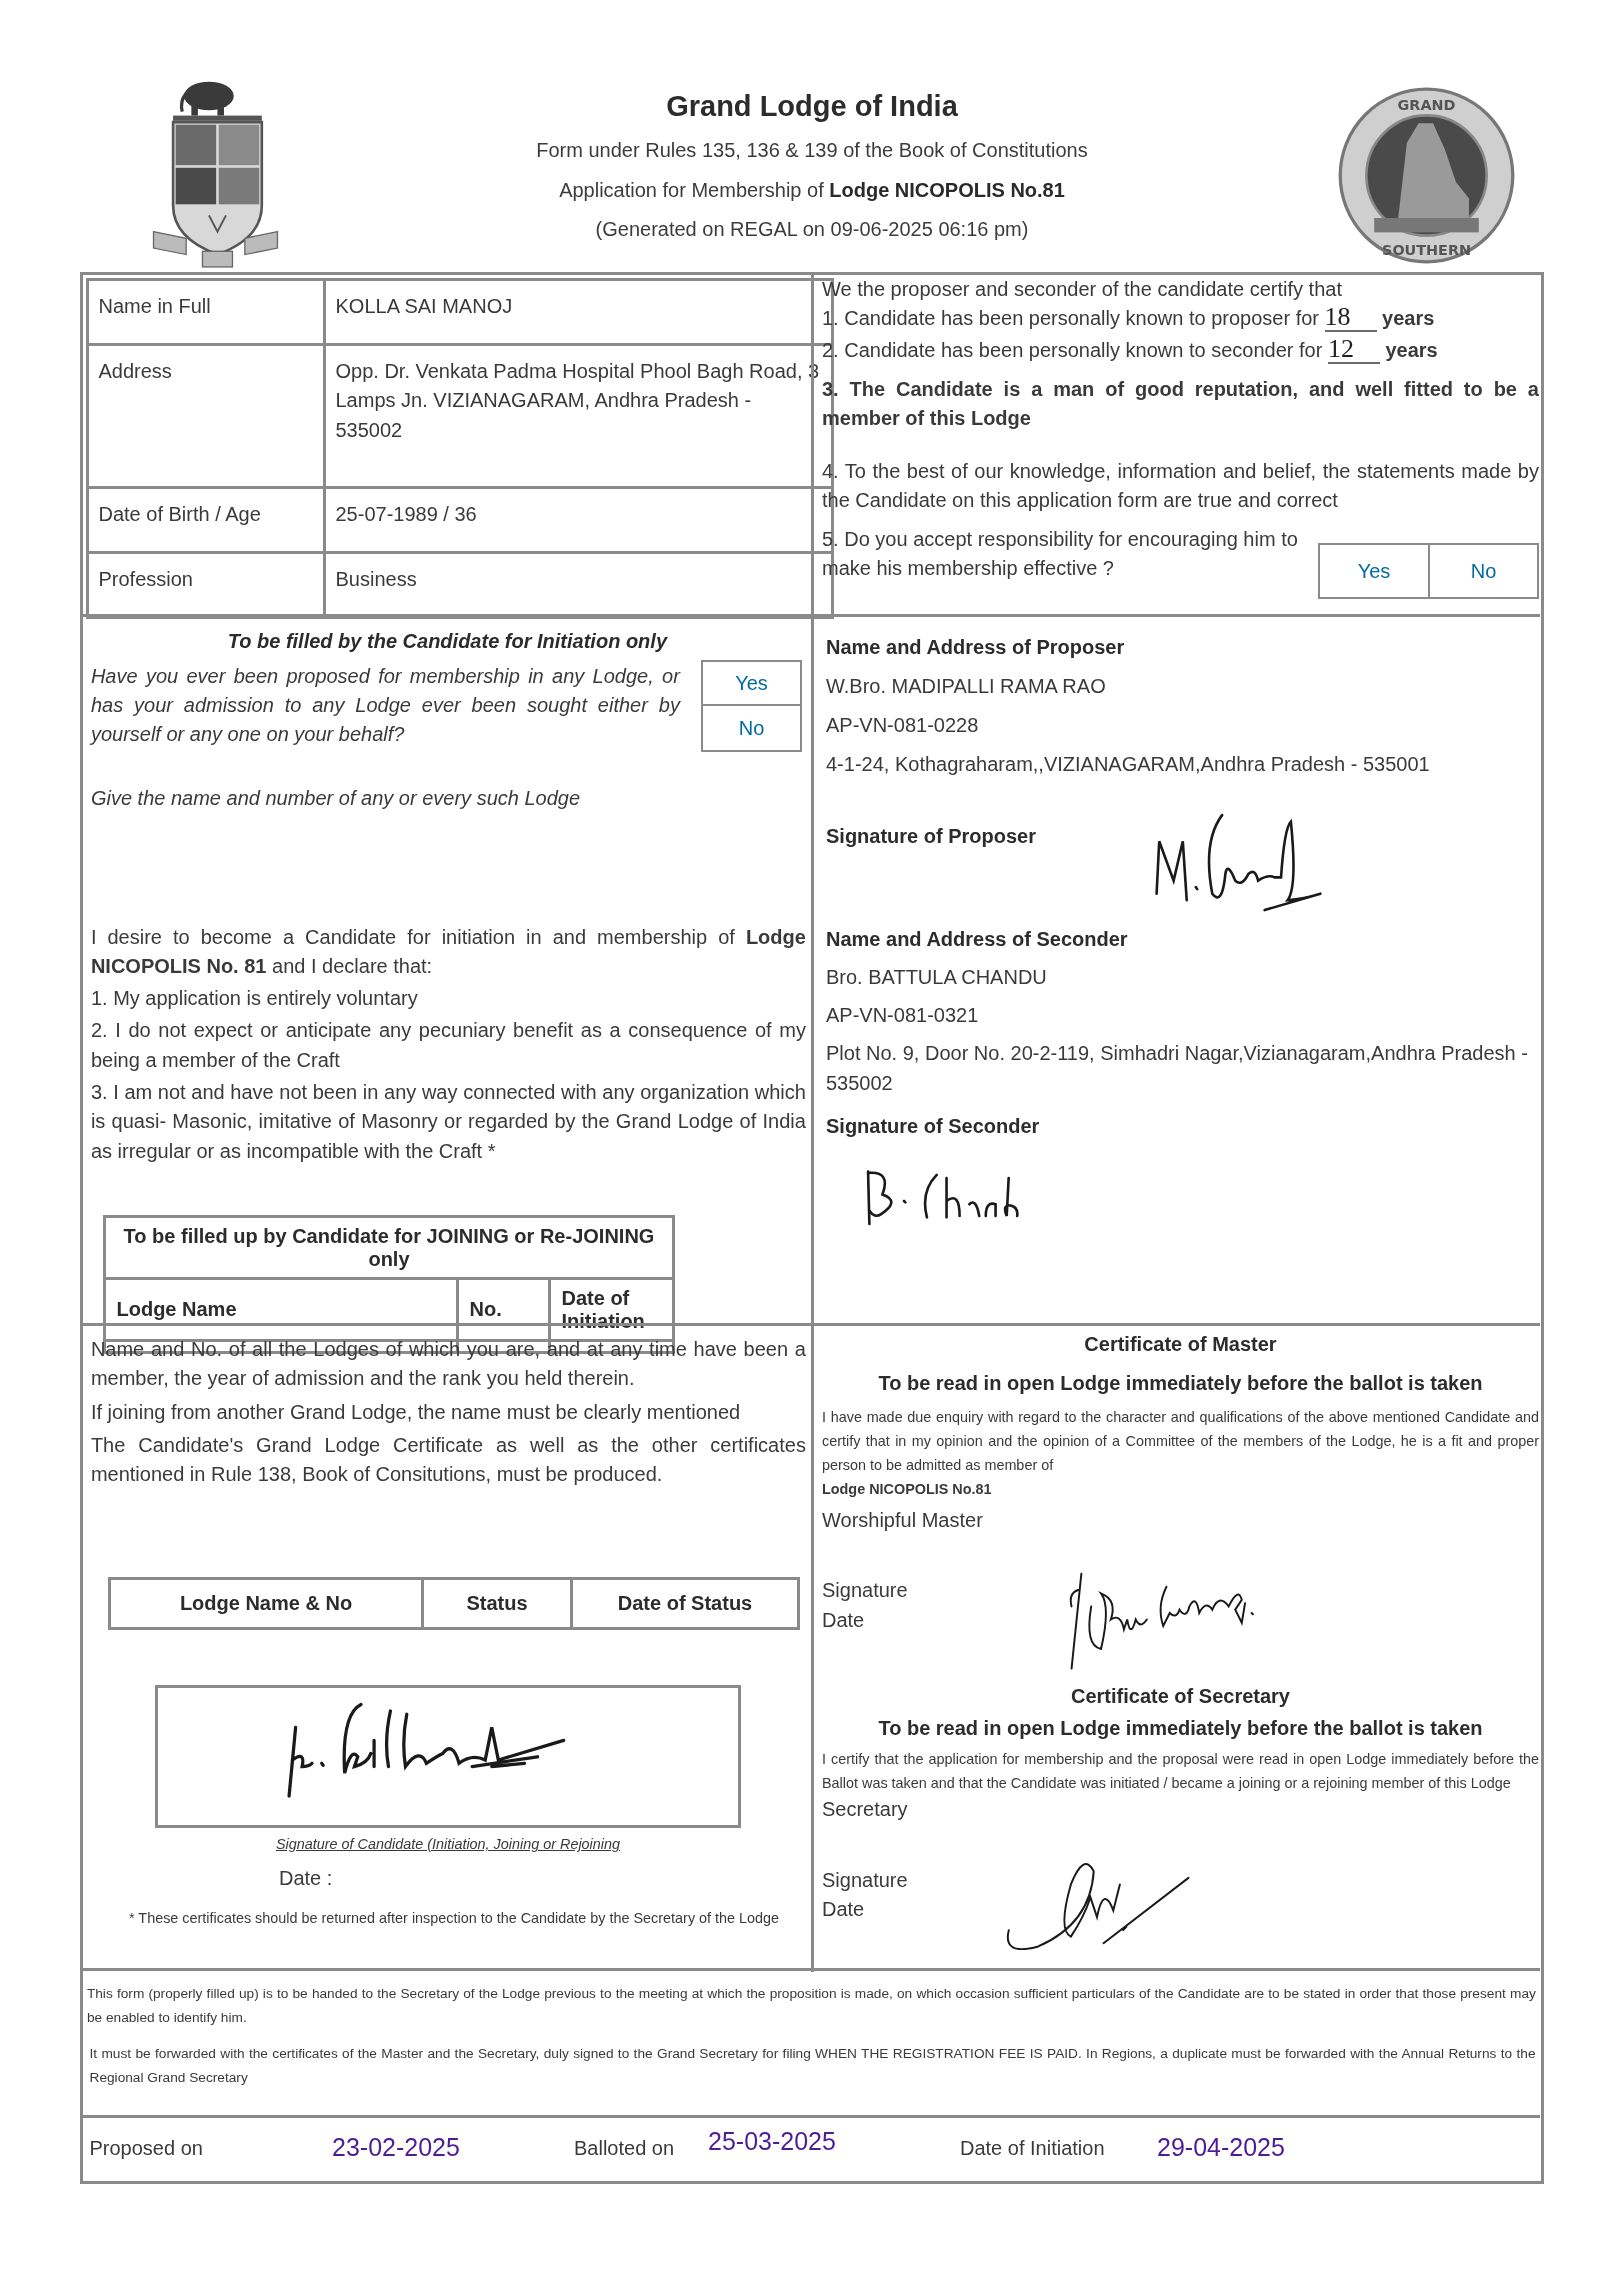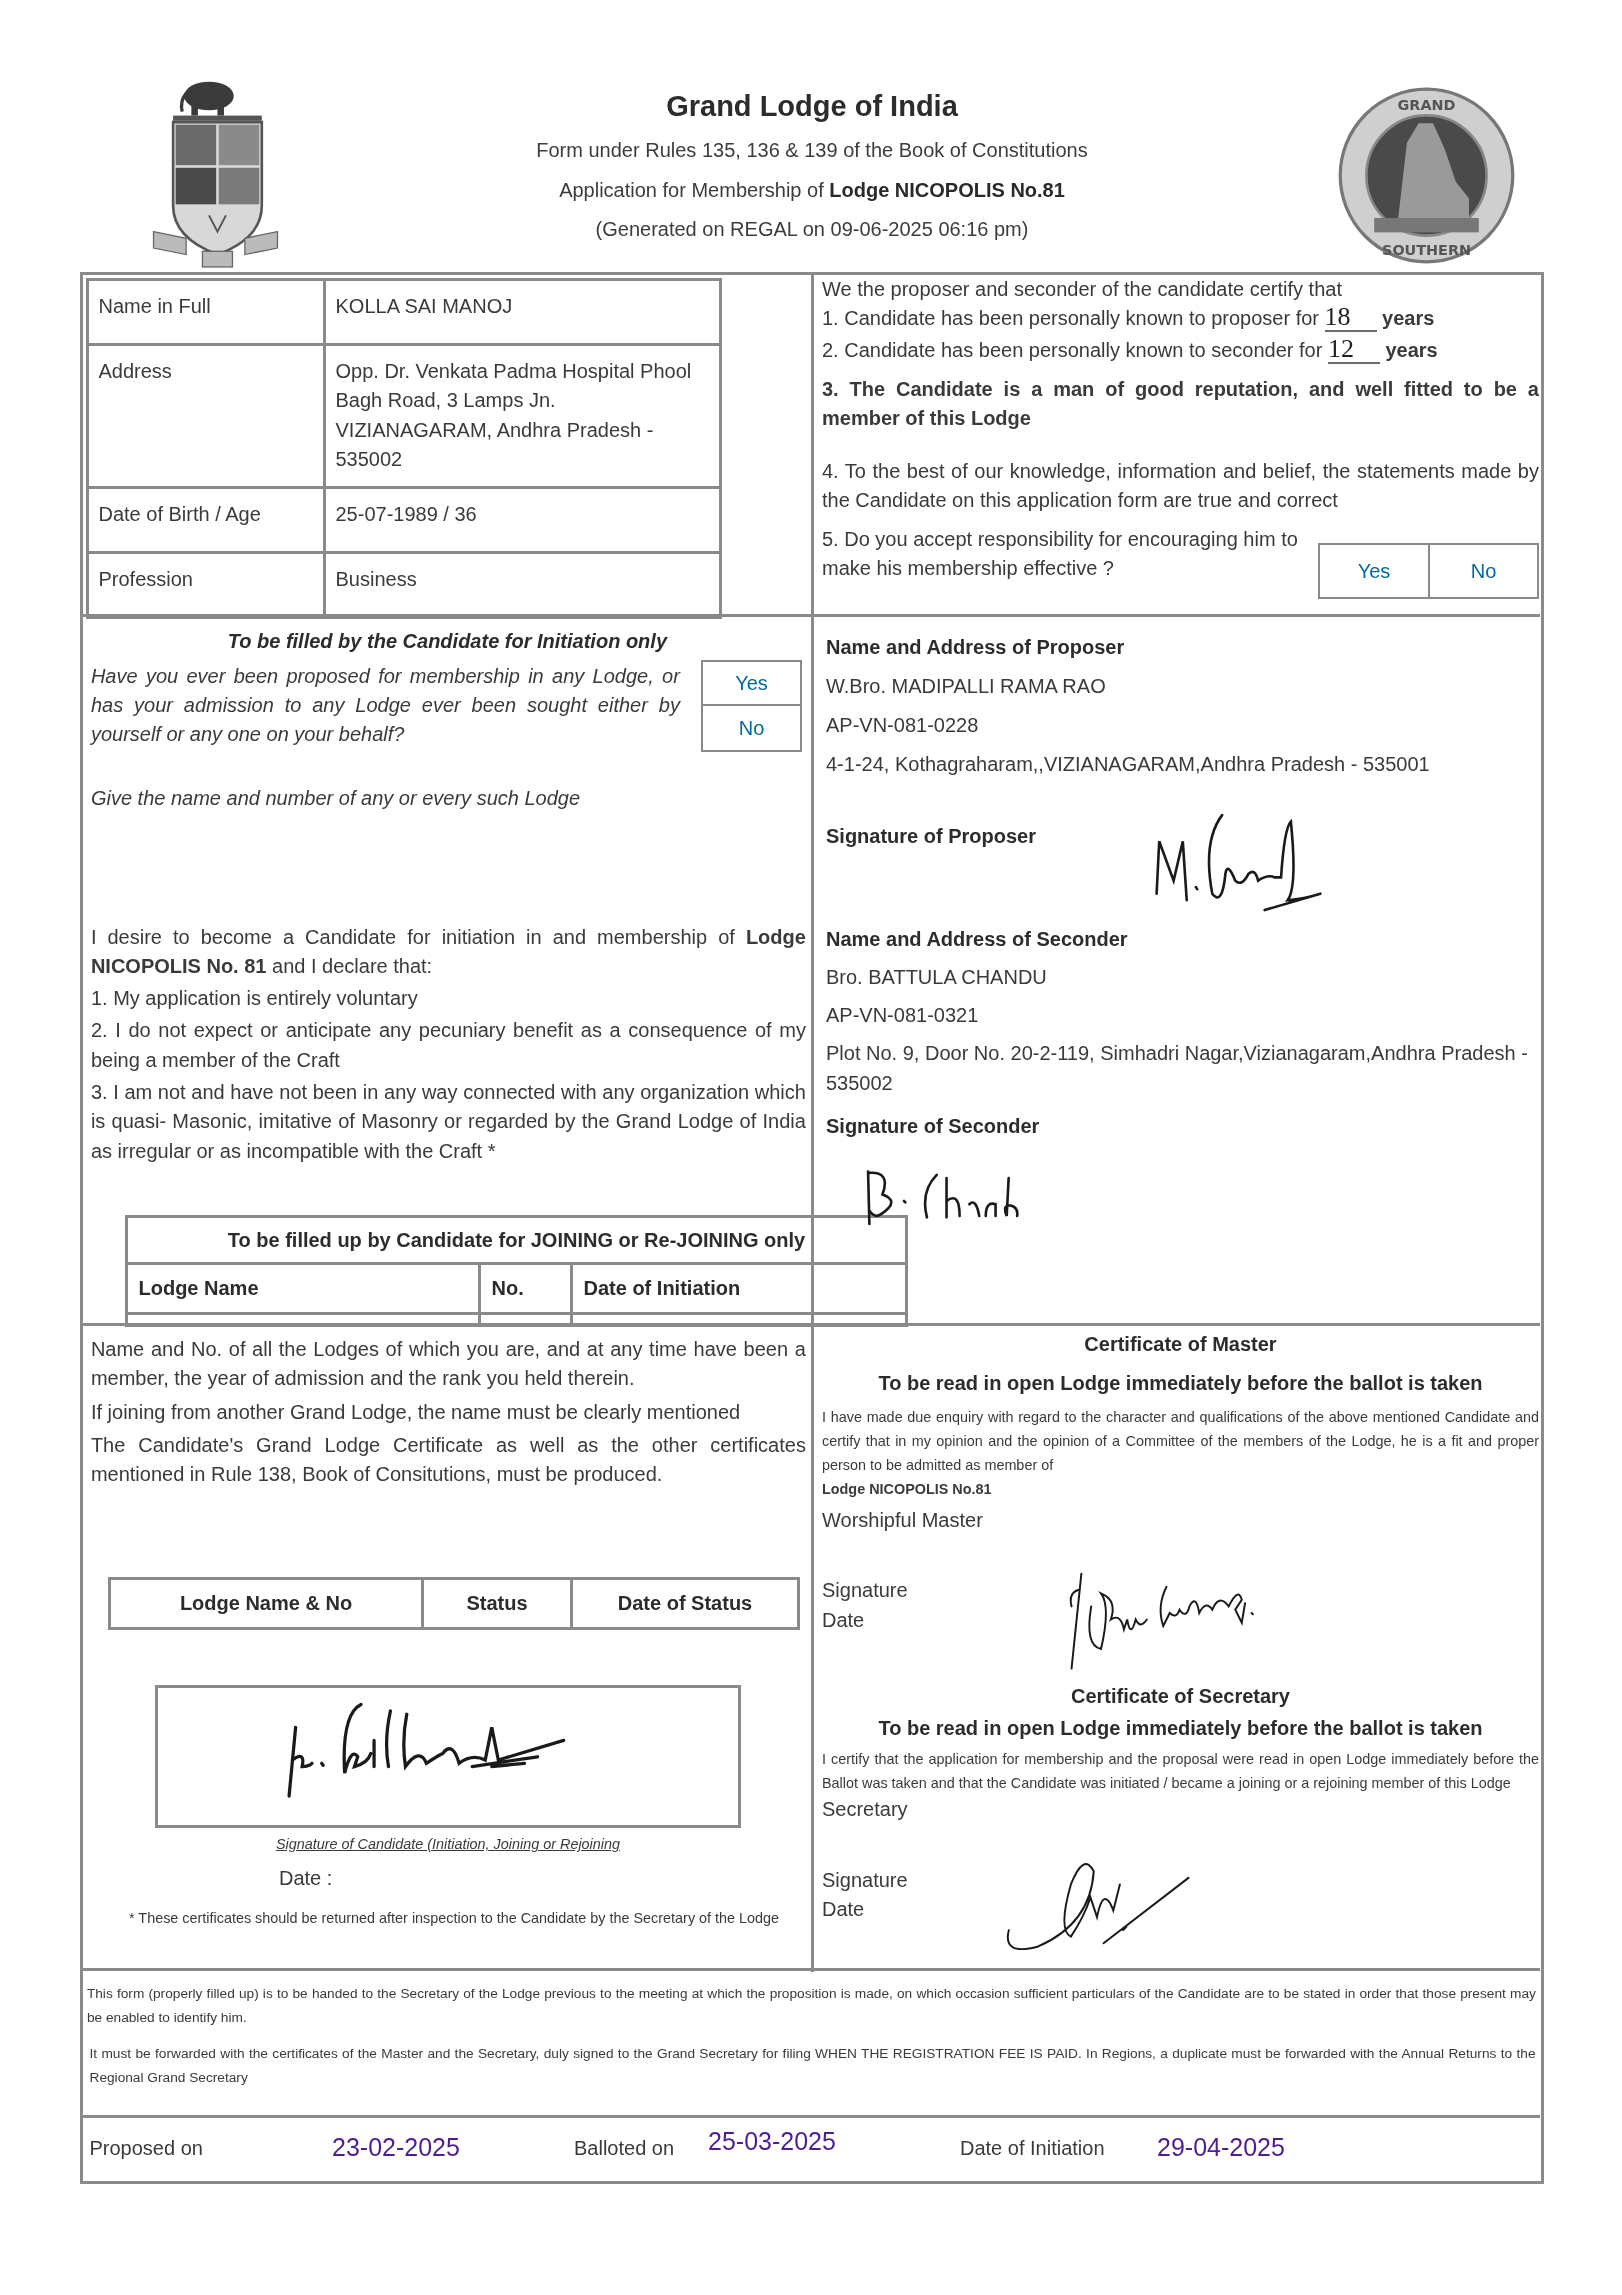--- a/index.html
+++ b/index.html
@@ -22,21 +22,21 @@
   .vline { position: absolute; background: #8a8a8a; width: 3.3px; }
   .hline { position: absolute; background: #8a8a8a; height: 3.3px; }
 
   .box { position: absolute; }
   .txt { font-size: 20px; line-height: 29.4px; color: #3a3a3a; }
   .just { text-align: justify; }
   .bold { font-weight: bold; color: #2c2c2c; }
   .center { text-align: center; }
 
   
-  .ctable { position: absolute; left: 3.3px; top: 3.3px; width: 636px; border-collapse: collapse; }
+  .ctable { position: absolute; left: 3.3px; top: 3.3px; width: 748px; border-collapse: collapse; }
   .ctable td { border: 3.3px solid #8a8a8a; vertical-align: top; padding: 10.5px 9.2px; font-size: 20px; line-height: 29.4px; color: #3a3a3a; }
   .ctable td.lbl { width: 237px; }
 
   .yn-box { position: absolute; border: 2.6px solid #8a8a8a; display: flex; }
   .yn-cell { display: flex; align-items: center; justify-content: center; font-size: 20px; color: #0369a1; }
   .yn-vert { flex-direction: column; }
 
   .filled { display: inline-block; min-width: 52px; border-bottom: 2px solid #6a6a6a; font-family: "Liberation Serif", "DejaVu Serif", serif; font-size: 26px; line-height: 26px; color: #1f1f1f; }
 
   .inner-table { position: absolute; border-collapse: collapse; }
@@ -142,21 +142,21 @@
     <div class="yn-cell" style="flex:1;">No</div>
   </div>
 
   <div class="box txt" style="left:7.9px; top:648px; width:715px;">
     <div class="just"><span>I desire to become a Candidate for initiation in and membership of</span> <b>Lodge NICOPOLIS No. 81</b><span> and I declare that:</span></div>
     <div style="margin-top:2.6px;">1. My application is entirely voluntary</div>
     <div class="just" style="margin-top:2.6px;">2. I do not expect or anticipate any pecuniary benefit as a consequence of my being a member of the Craft</div>
     <div class="just" style="margin-top:2.6px;">3. I am not and have not been in any way connected with any organization which is quasi- Masonic, imitative of Masonry or regarded by the Grand Lodge of India as irregular or as incompatible with the Craft *</div>
   </div>
 
-  <table class="inner-table" style="left:42px; top:940px; width:783px;">
+  <table class="inner-table" style="left:20px; top:940px; width:572px;">
     <tbody>
         <tr style="height:47px;">
       <td colspan="3" class="center">To be filled up by Candidate for JOINING or Re-JOINING only</td>
     </tr>
     <tr style="height:50px;">
       <td style="width:353px;">Lodge Name</td>
       <td style="width:92px;">No.</td>
       <td>Date of Initiation</td>
     </tr>
     <tr style="height:11.8px;">

